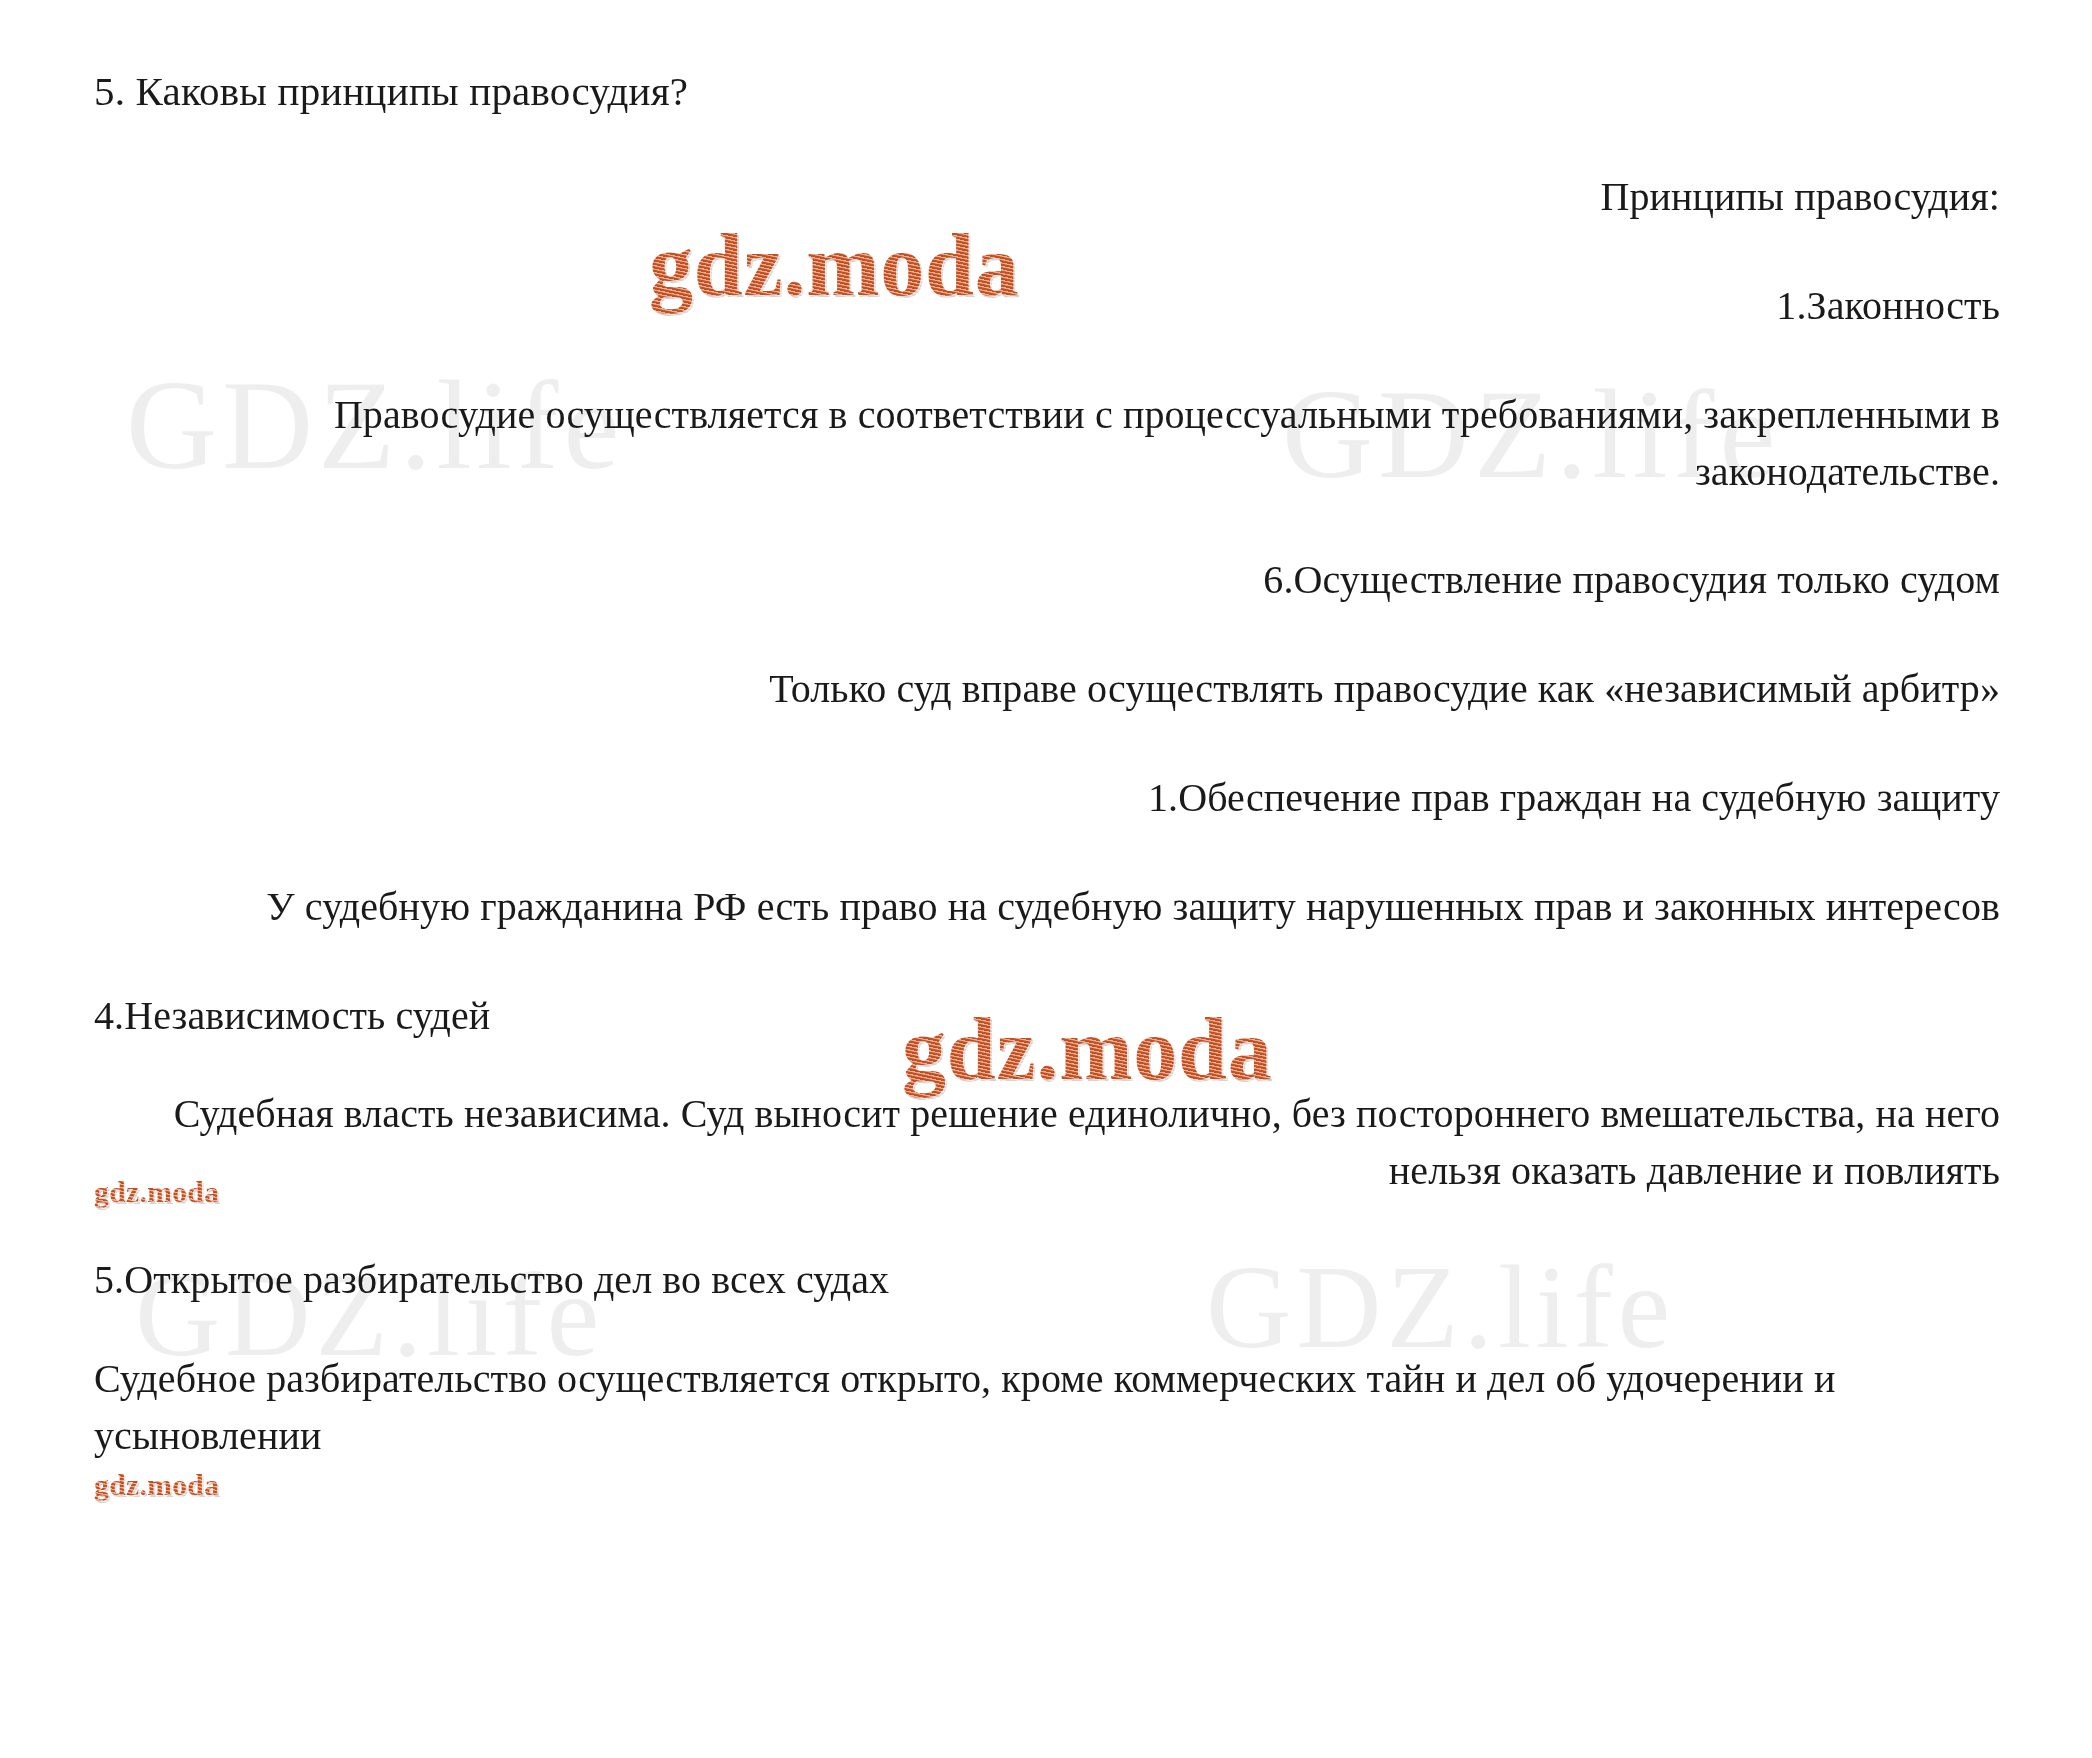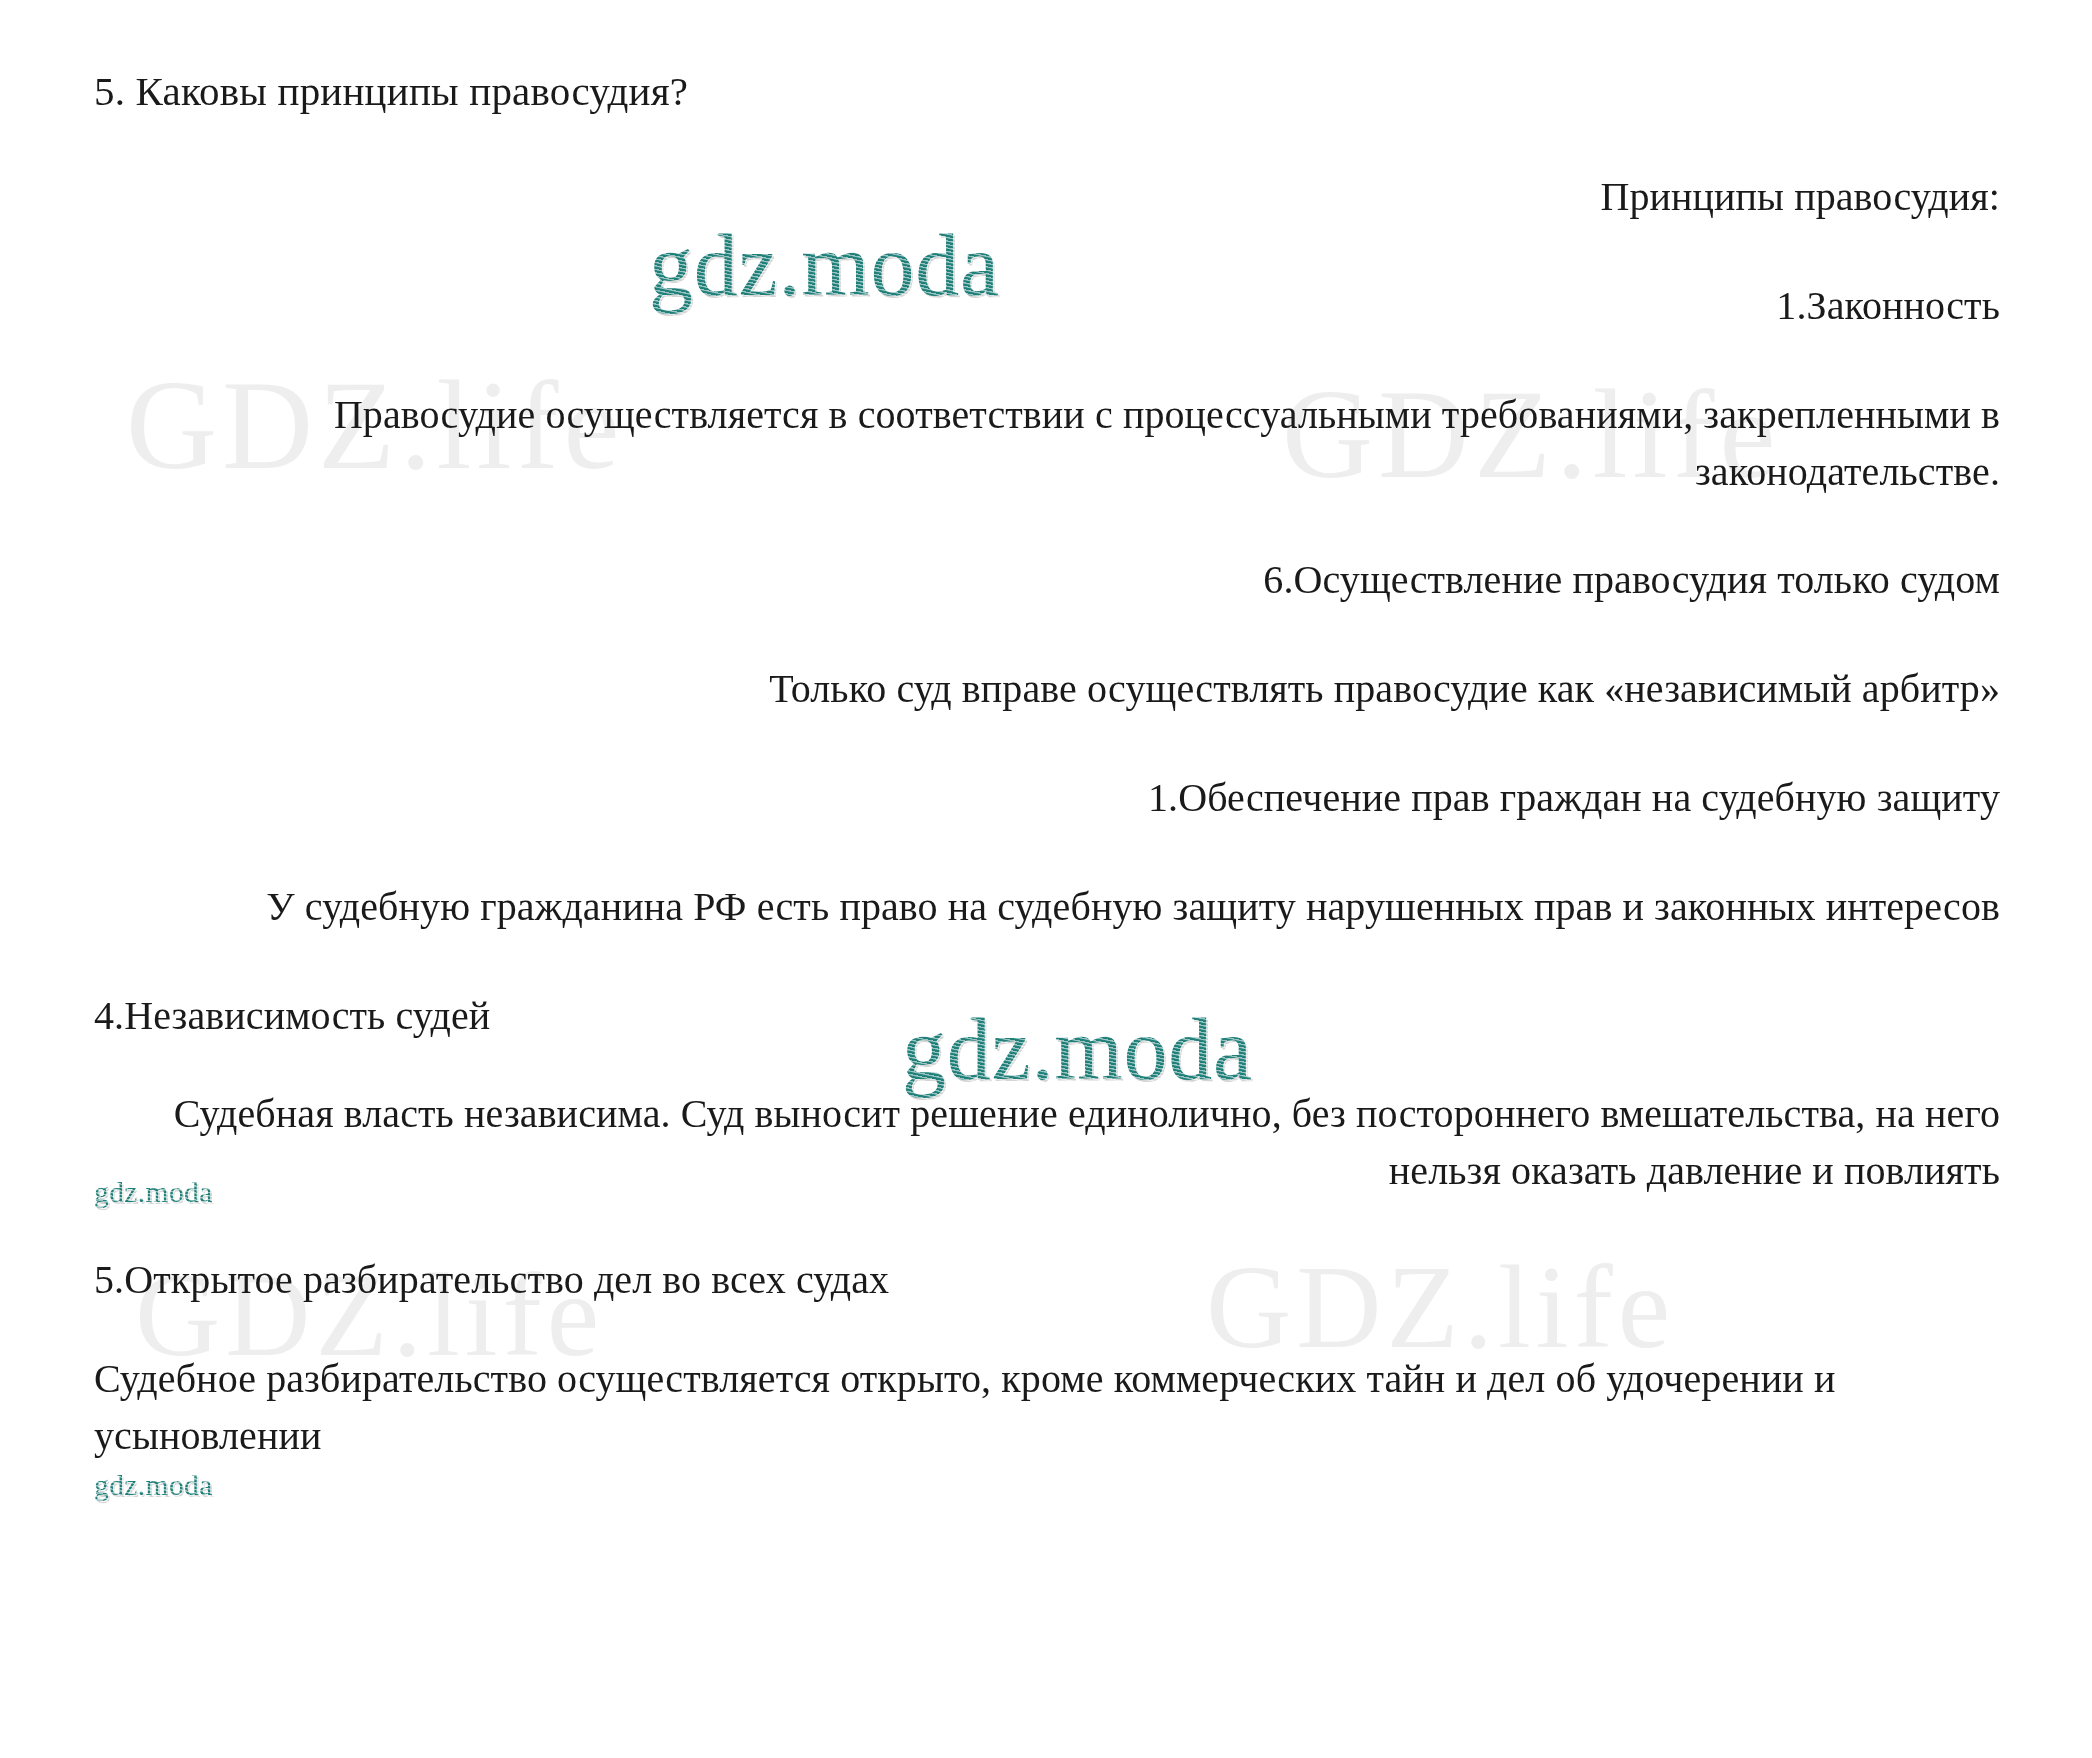--- a/index.html
+++ b/index.html
@@ -67,22 +67,22 @@
   }
   .bg-wm-1 { left: 126px; top: 354px; }
   .bg-wm-2 { left: 1282px; top: 363px; }
   .bg-wm-3 { left: 135px; top: 1248px; font-size: 118px; }
   .bg-wm-4 { left: 1206px; top: 1240px; font-size: 118px; }
 
   
   .stamp {
     position: absolute;
     font-family: "Liberation Serif", "DejaVu Serif", serif;
-    font-weight: normal;
-    color: #0f766e;
+    font-weight: bold;
+    color: #c2410c;
     white-space: nowrap;
     pointer-events: none;
     user-select: none;
     text-shadow:
       0.8px 0 0 rgba(255,255,255,0.55),
       1.7px 1.7px 0 rgba(120,120,120,0.35);
     opacity: 0.92;
   }
   .stamp-big-1 {
     left: 649px;

